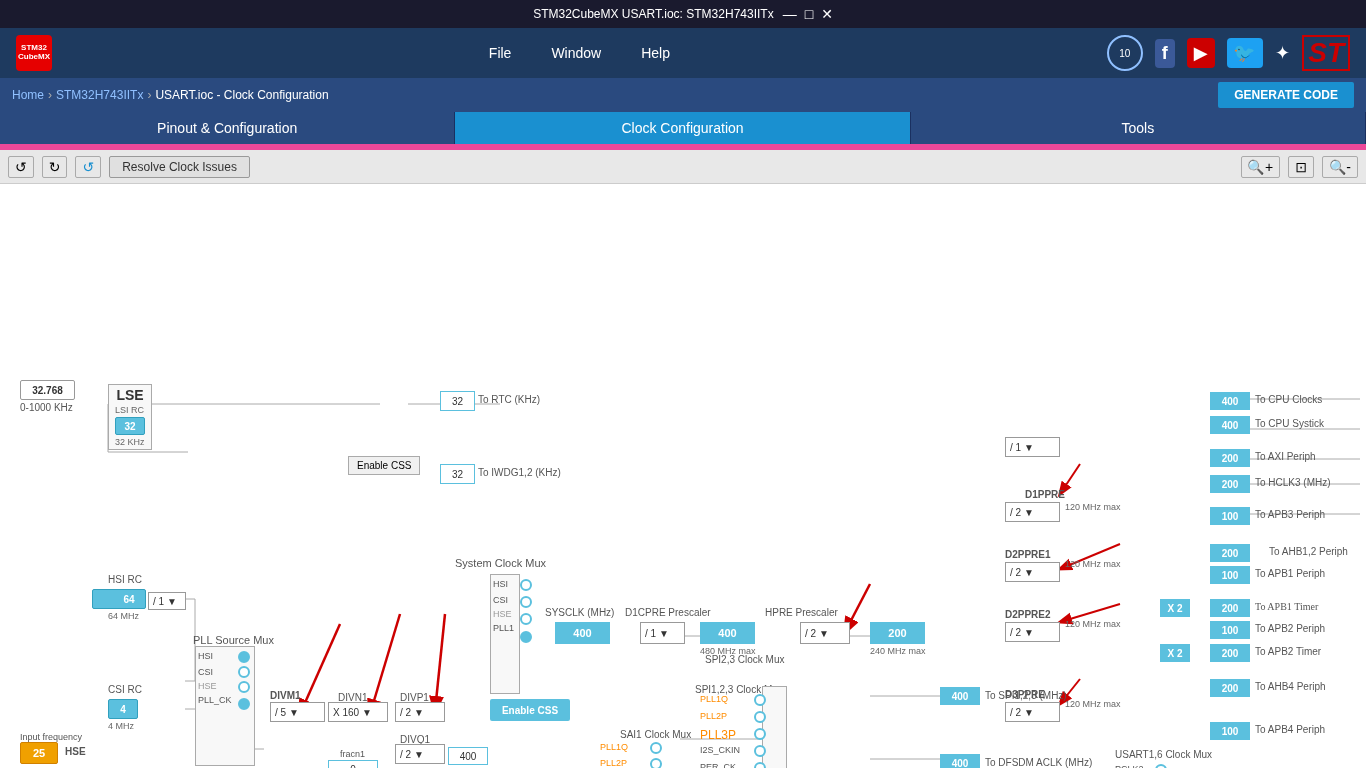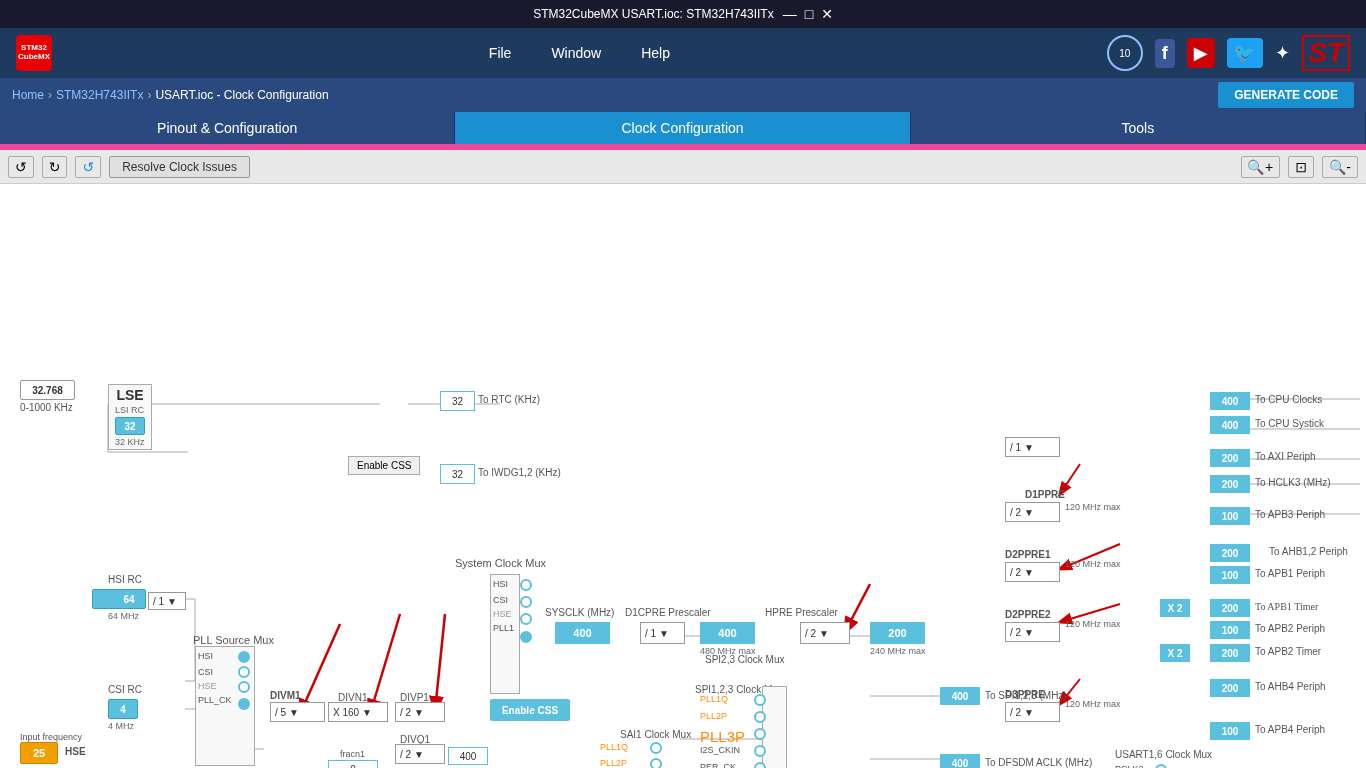--- a/index.html
+++ b/index.html
@@ -531,21 +531,21 @@
 
     <div style="position:absolute;left:695px;top:500px;font-size:10px;color:#555;">SPI1,2,3 Clock Mux</div>
     <div style="position:absolute;left:762px;top:502px;width:25px;height:100px;border:1px solid #aaa;background:#f8f8f8;"></div>
 
     <div style="position:absolute;left:700px;top:510px;font-size:9px;color:#ff8c00;">PLL1Q</div>
     <div class="radio-dot" style="left:754px;top:510px;"></div>
 
     <div style="position:absolute;left:700px;top:527px;font-size:9px;color:#ff8c00;">PLL2P</div>
     <div class="radio-dot" style="left:754px;top:527px;"></div>
 
-    <div style="position:absolute;left:700px;top:544px;font-size:15px;color:#ff8c00;">PLL3P</div>
+    <div style="position:absolute;left:700px;top:544px;font-size:12px;color:#ff8c00;">PLL3P</div>
     <div class="radio-dot" style="left:754px;top:544px;"></div>
 
     <div style="position:absolute;left:700px;top:561px;font-size:9px;color:#555;">I2S_CKIN</div>
     <div class="radio-dot" style="left:754px;top:561px;"></div>
 
     <div style="position:absolute;left:700px;top:578px;font-size:9px;color:#555;">PER_CK</div>
     <div class="radio-dot" style="left:754px;top:578px;"></div>
 
     <div class="clk-value-box" style="left:940px;top:503px;width:40px;height:18px;background:#5bc0de;color:white;border:none;font-size:10px;font-weight:bold;position:absolute;display:flex;align-items:center;justify-content:center;">400</div>
     <div class="to-label" style="left:985px;top:506px;">To SPI1,2,3 (MHz)</div>

